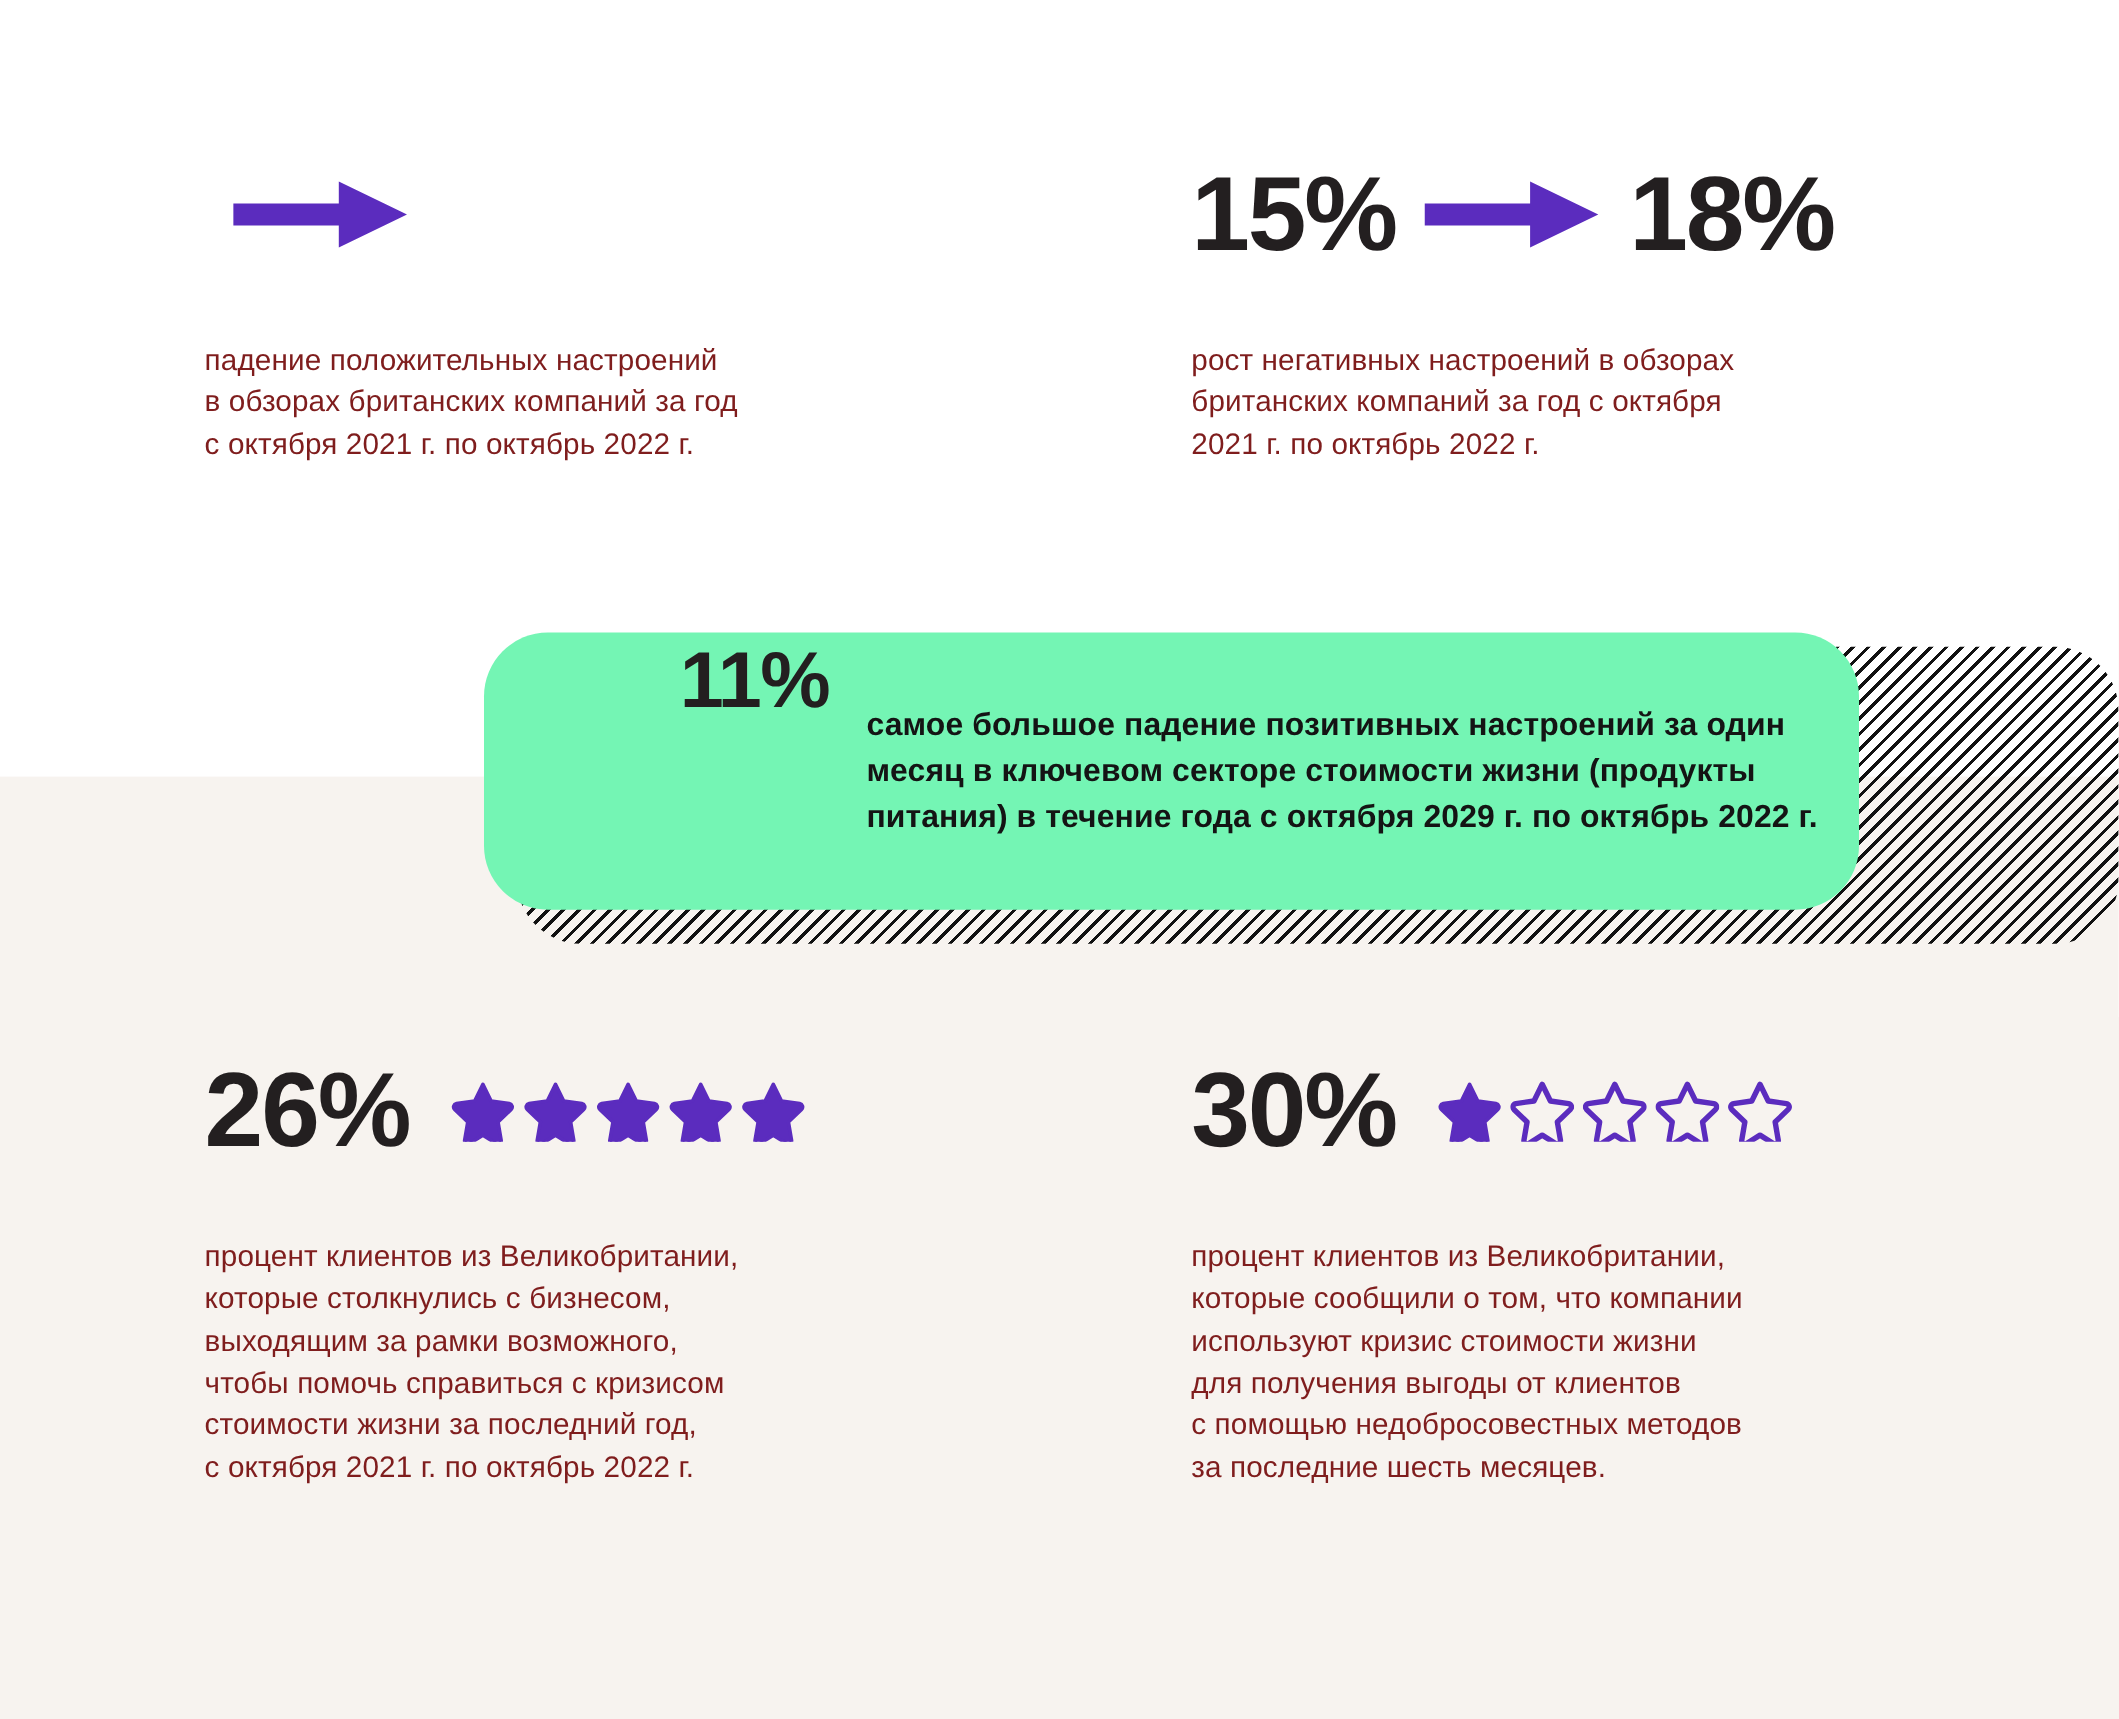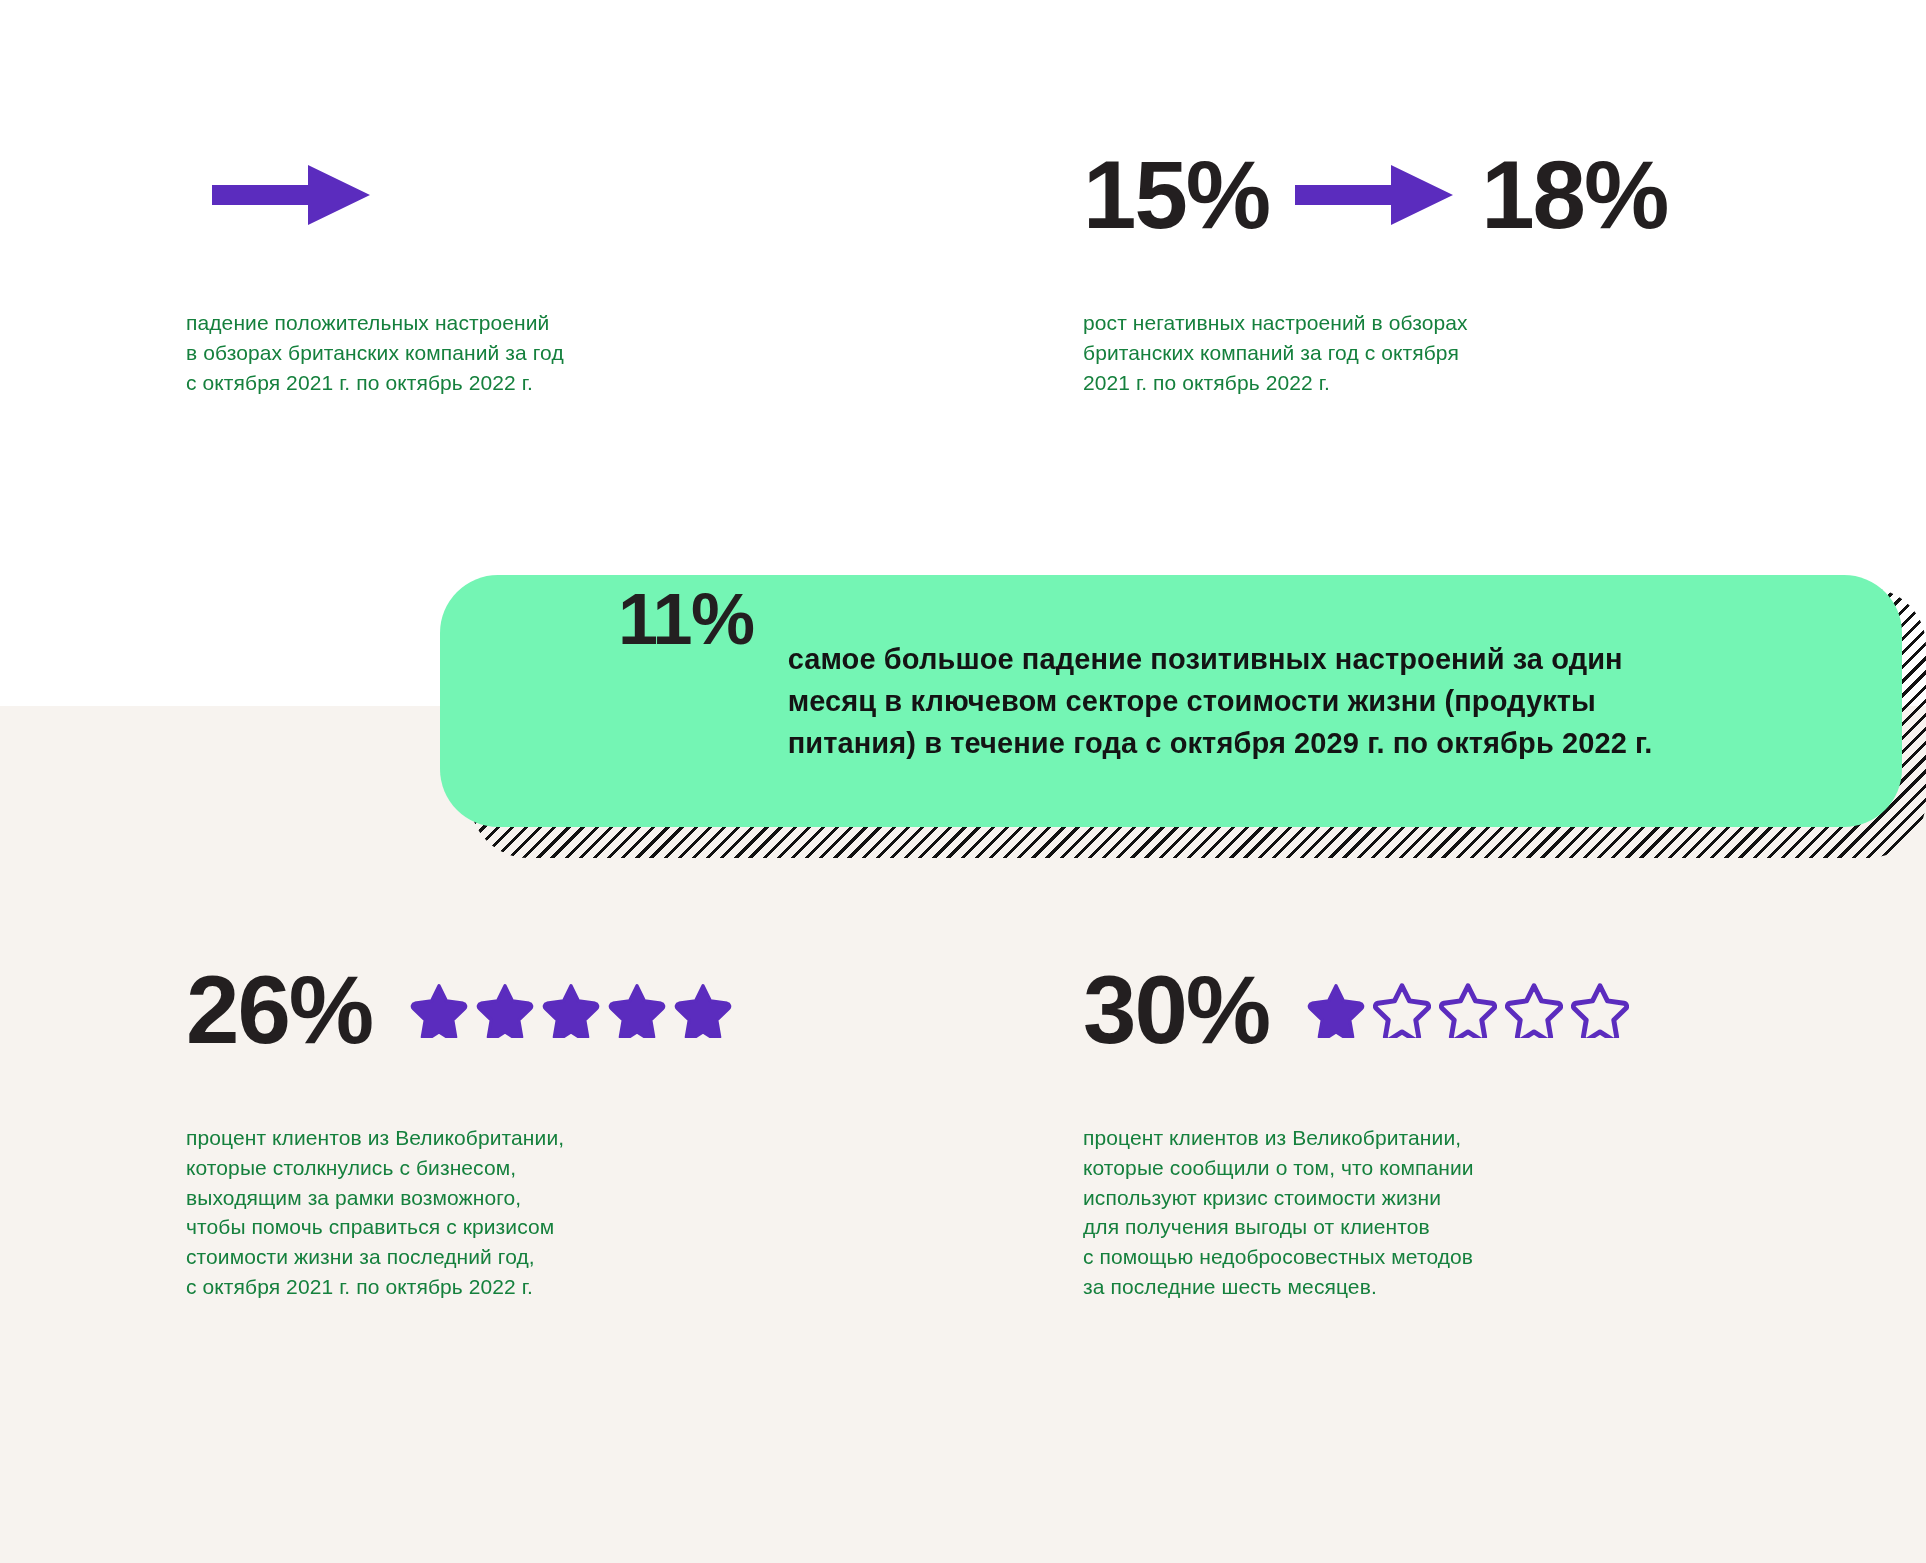--- a/index.html
+++ b/index.html
@@ -49,23 +49,23 @@
     white-space: nowrap;
   }
   .arrow-wrap {
     display: flex;
     align-items: center;
     margin: 0 26px;
   }
   .arrow-svg { display: block; }
 
   .stat-body {
-    font-size: 21px;
+    font-size: 27px;
     line-height: 1.42;
-    color: #15803d;
+    color: #7f1d1d;
     white-space: pre-line;
     letter-spacing: 0.1px;
   }
 
   .stars {
     display: flex;
     align-items: center;
     margin-left: 38px;
     gap: 8px;
   }
@@ -82,21 +82,21 @@
     background-image: repeating-linear-gradient(
       -45deg,
       #111111 0px, #111111 3px,
       rgba(0,0,0,0) 3px, rgba(0,0,0,0) 10px
     );
   }
   .callout {
     position: absolute;
     left: 440px;
     top: 575px;
-    width: 1462px;
+    width: 1250px;
     height: 252px;
     border-radius: 58px;
     background: #74F5B4;
     display: flex;
     align-items: center;
     box-sizing: border-box;
     padding-left: 178px;
   }
   .callout-num {
     font-weight: 700;

